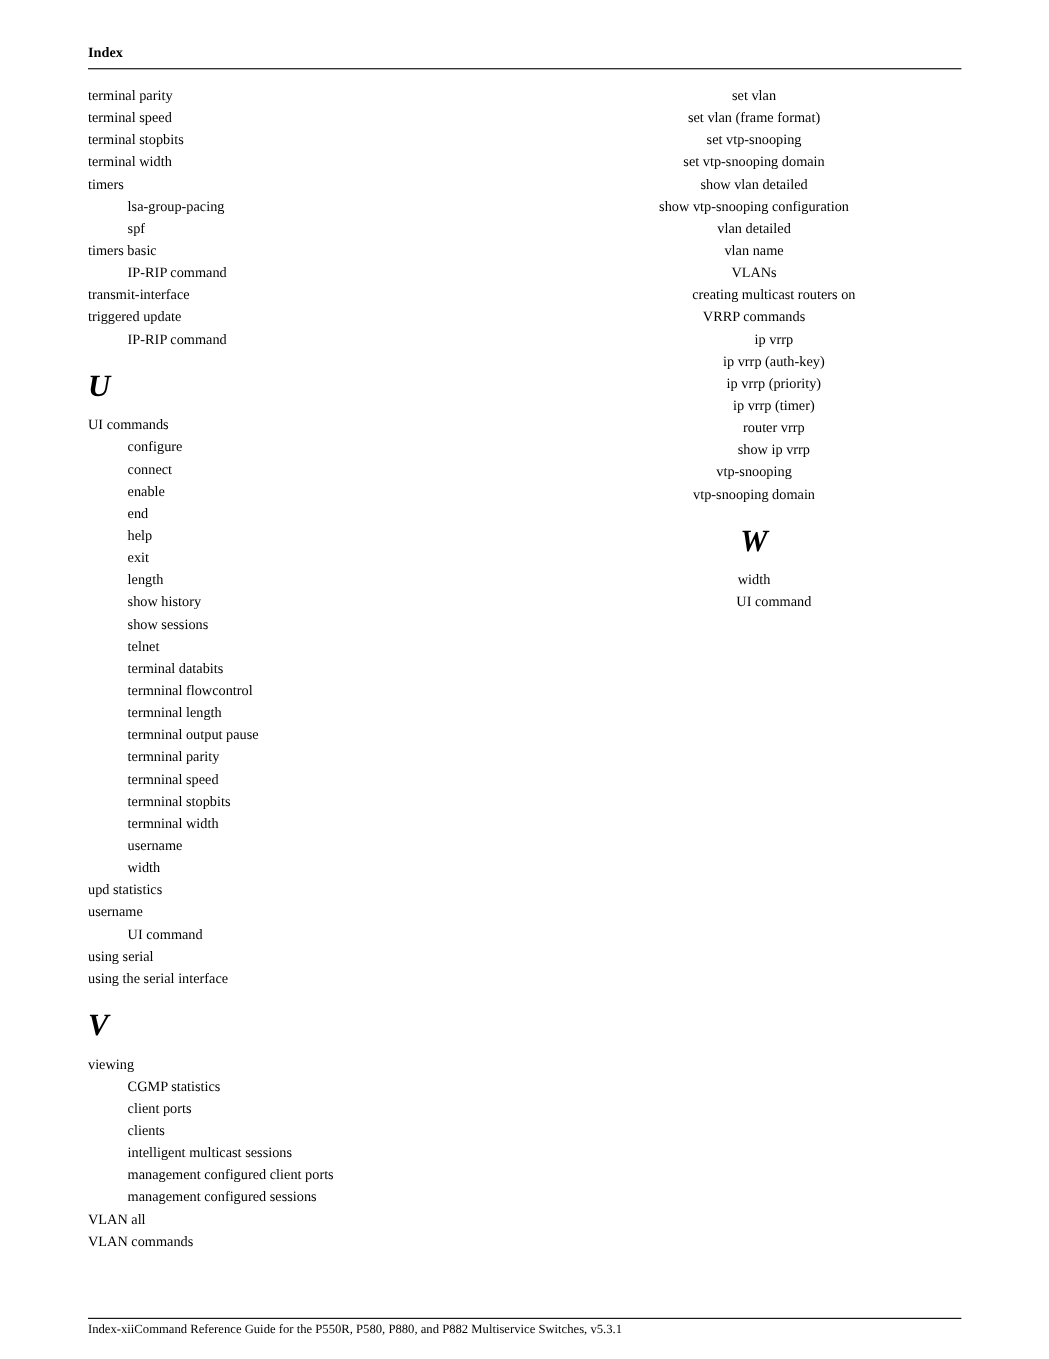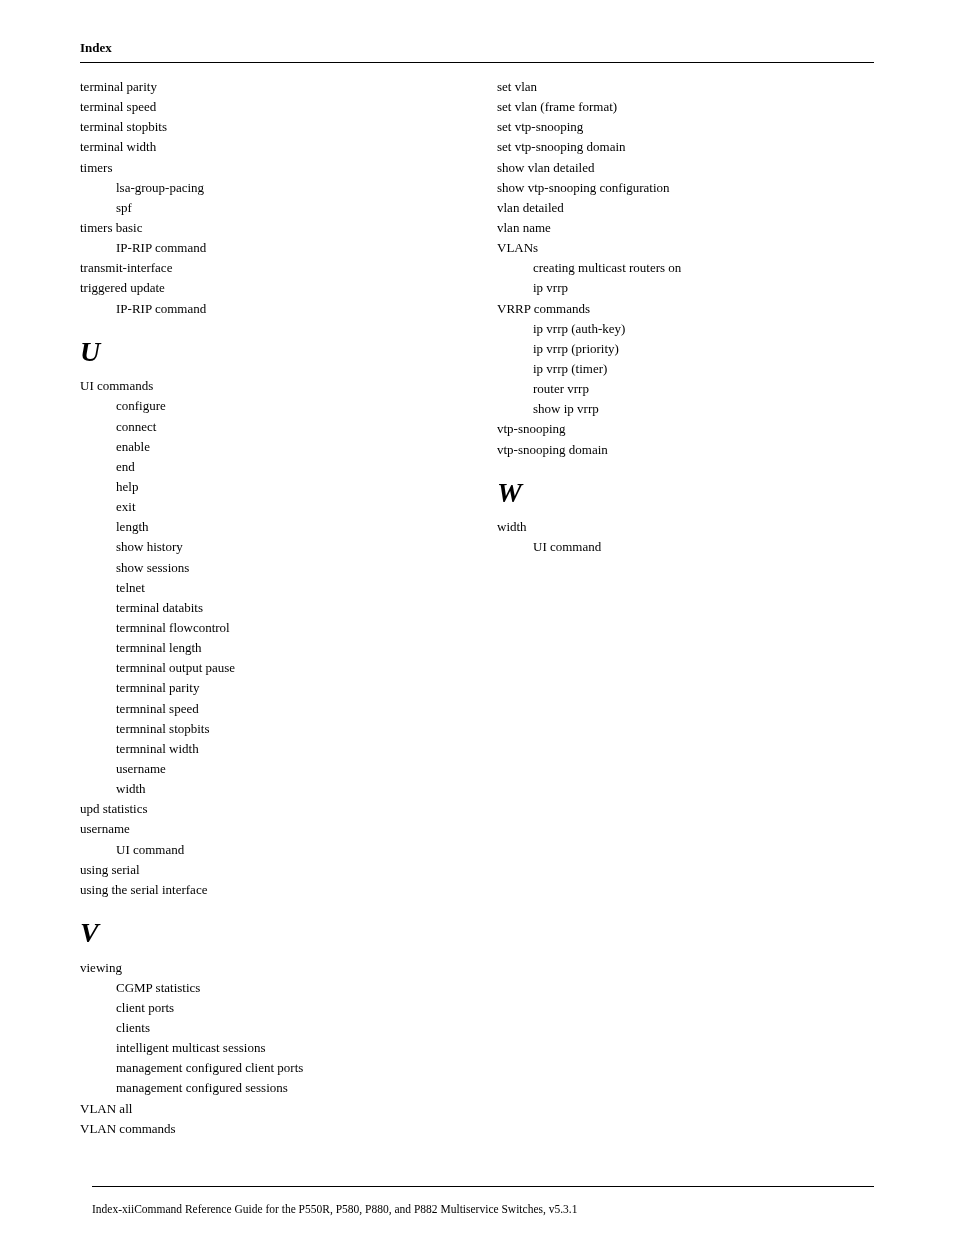--- a/index.html
+++ b/index.html
@@ -46,20 +46,21 @@
     }
 
     .col-left {
       width: 50%;
       padding-right: 20px;
     }
 
     .col-right {
       width: 50%;
       padding-left: 20px;
+      text-align: center;
     }
 
     .index-entry {
       line-height: 1.55;
       font-size: 13px;
     }
 
     .index-entry.indent1 {
       padding-left: 36px;
     }
@@ -73,25 +74,24 @@
       margin-bottom: 8px;
       line-height: 1.2;
     }
 
     .footer {
       position: absolute;
       bottom: 20px;
       left: 80px;
       right: 80px;
       border-top: 1px solid #000;
-      padding-top: 16px;
+      padding-top: 4px;
       display: flex;
       justify-content: space-between;
       font-size: 11.5px;
-      margin-left: 12px;
     }
 
     .footer-left {
       font-size: 11.5px;
     }
 
     .footer-center {
       font-size: 11.5px;
       text-align: left;
       flex: 1;
@@ -179,22 +179,22 @@
         <div class="index-entry">set vlan</div>
         <div class="index-entry">set vlan (frame format)</div>
         <div class="index-entry">set vtp-snooping</div>
         <div class="index-entry">set vtp-snooping domain</div>
         <div class="index-entry">show vlan detailed</div>
         <div class="index-entry">show vtp-snooping configuration</div>
         <div class="index-entry">vlan detailed</div>
         <div class="index-entry">vlan name</div>
         <div class="index-entry">VLANs</div>
         <div class="index-entry indent1">creating multicast routers on</div>
+        <div class="index-entry">VRRP commands</div>
         <div class="index-entry indent1">ip vrrp</div>
-        <div class="index-entry">VRRP commands</div>
         <div class="index-entry indent1">ip vrrp (auth-key)</div>
         <div class="index-entry indent1">ip vrrp (priority)</div>
         <div class="index-entry indent1">ip vrrp (timer)</div>
         <div class="index-entry indent1">router vrrp</div>
         <div class="index-entry indent1">show ip vrrp</div>
         <div class="index-entry">vtp-snooping</div>
         <div class="index-entry">vtp-snooping domain</div>
       </div>
 
       <div class="section-letter">W</div>

